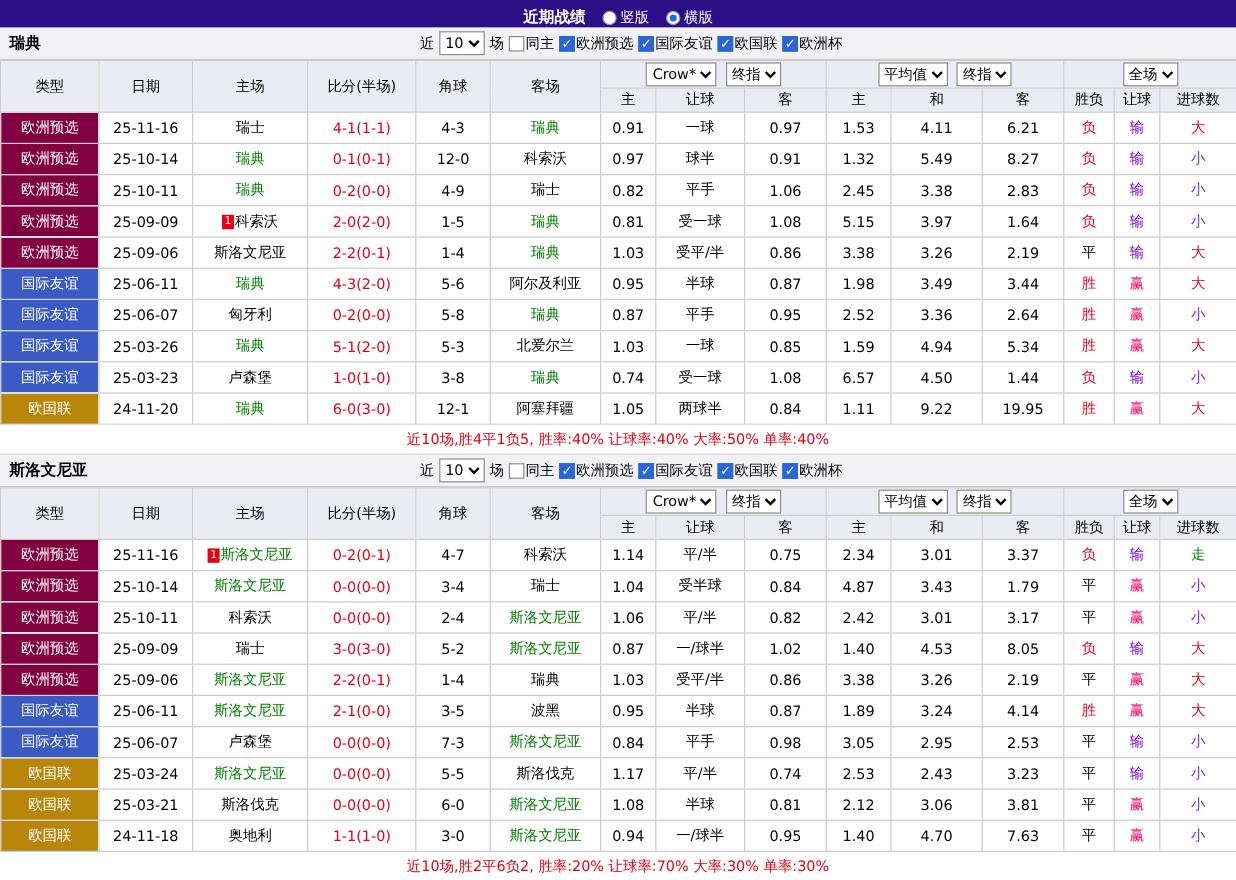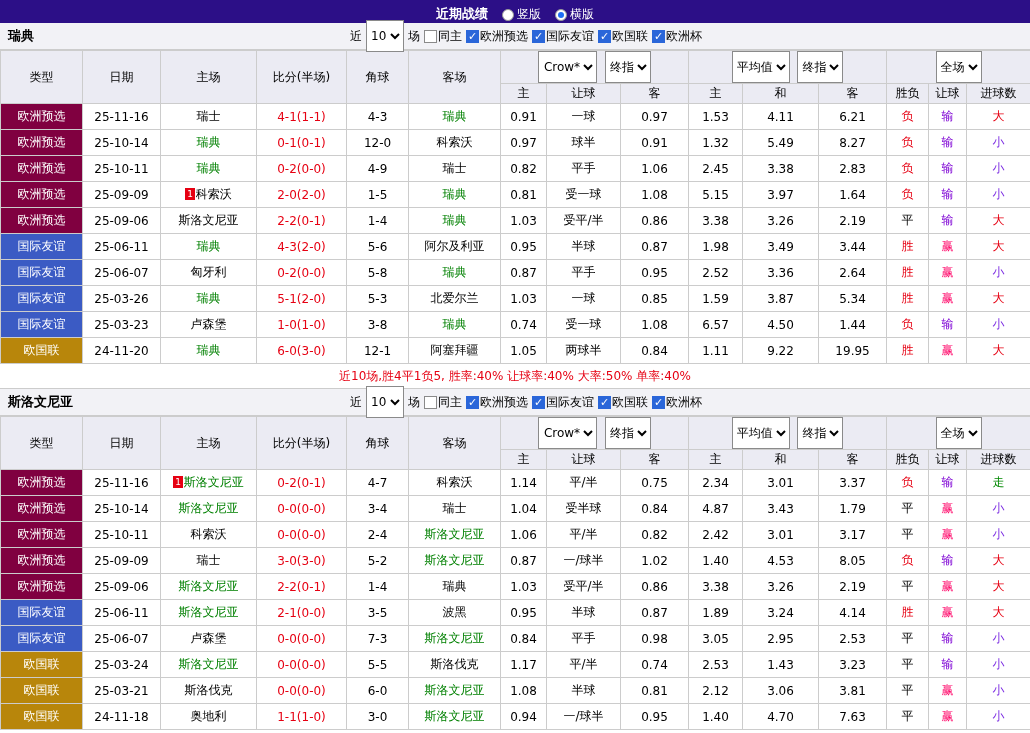--- a/index.html
+++ b/index.html
@@ -35,21 +35,21 @@
   .section-bar {
     height: 27px;
     background: #f2f2f6;
     border-bottom: 1px solid #ccc;
     display: flex; align-items: center;
     padding: 0 8px;
   }
   .team-name { font-weight: bold; font-size: 13px; }
   .filter { margin-left: auto; margin-right: 320px; display: flex; align-items: center; gap: 4px; white-space: nowrap; }
   select {
-    font-size: 12px; height: 32px; border: 1px solid #8a8a8a;
+    font-size: 12px; height: 20px; border: 1px solid #8a8a8a;
     background: #fff; font-family: inherit;
   }
   .cbl { display: inline-flex; align-items: center; gap: 1px; cursor: pointer; }
   .cb {
     width: 13px; height: 13px; display: inline-block; position: relative;
     border: 1px solid #8a8a8a; background: #fff;
   }
   .cb.checked { background: #2a66d9; border-color: #2a66d9; }
   .cb.checked::after {
     content: "\2713"; color: #fff; font-size: 11px; line-height: 11px;
@@ -298,21 +298,21 @@
     <td class="type-cell" style="background: rgb(59, 91, 196);">国际友谊</td>
     <td>25-03-26</td>
     <td class="team-cell"><span class="team focus">瑞典</span></td>
     <td class="score-cell">5-1(2-0)</td>
     <td>5-3</td>
     <td class="team-cell"><span class="team">北爱尔兰</span></td>
     <td>1.03</td>
     <td>一球</td>
     <td>0.85</td>
     <td>1.59</td>
-    <td>3.87</td>
+    <td>4.94</td>
     <td>5.34</td>
     <td style="color: rgb(230, 0, 18);">胜</td>
     <td style="color: rgb(255, 0, 102);">赢</td>
     <td style="color: rgb(230, 0, 18);">大</td>
   </tr>
         <tr>
     <td class="type-cell" style="background: rgb(59, 91, 196);">国际友谊</td>
     <td>25-03-23</td>
     <td class="team-cell"><span class="team">卢森堡</span></td>
     <td class="score-cell">1-0(1-0)</td>
@@ -553,21 +553,21 @@
     <td class="type-cell" style="background: rgb(184, 134, 11);">欧国联</td>
     <td>25-03-24</td>
     <td class="team-cell"><span class="team focus">斯洛文尼亚</span></td>
     <td class="score-cell">0-0(0-0)</td>
     <td>5-5</td>
     <td class="team-cell"><span class="team">斯洛伐克</span></td>
     <td>1.17</td>
     <td>平/半</td>
     <td>0.74</td>
     <td>2.53</td>
-    <td>1.43</td>
+    <td>2.43</td>
     <td>3.23</td>
     <td style="color: rgb(0, 0, 0);">平</td>
     <td style="color: rgb(125, 0, 212);">输</td>
     <td style="color: rgb(123, 43, 226);">小</td>
   </tr>
         <tr>
     <td class="type-cell" style="background: rgb(184, 134, 11);">欧国联</td>
     <td>25-03-21</td>
     <td class="team-cell"><span class="team">斯洛伐克</span></td>
     <td class="score-cell">0-0(0-0)</td>

